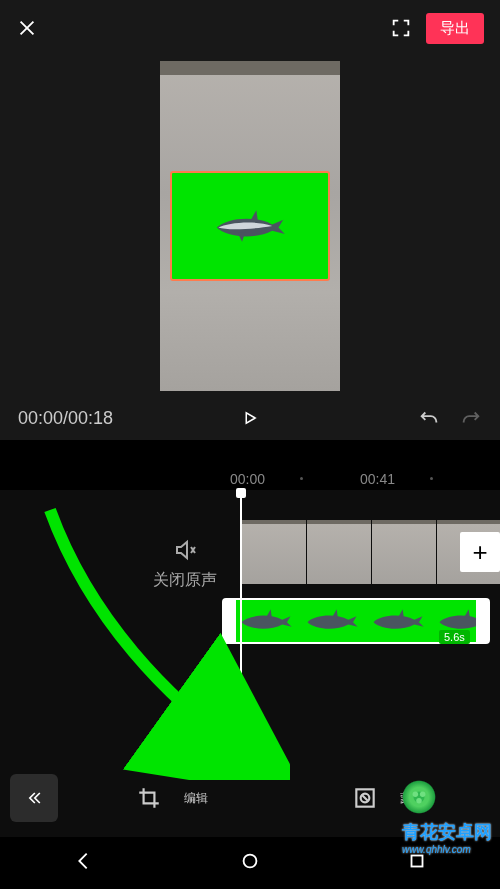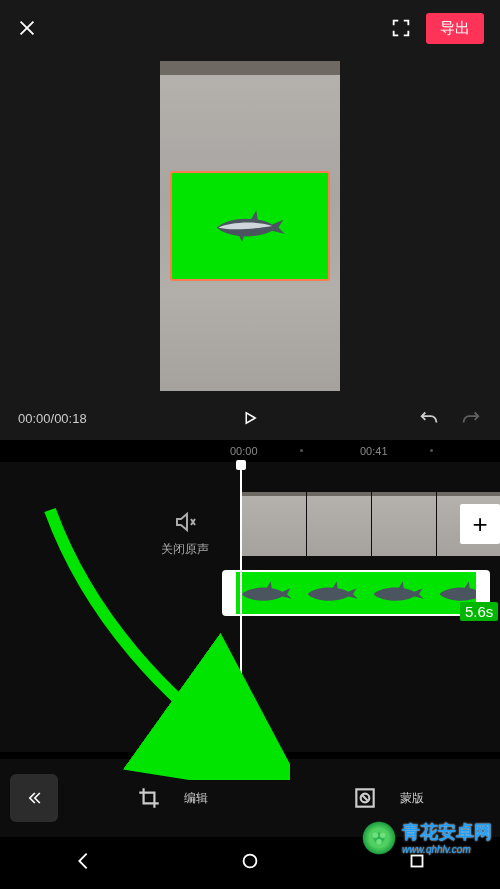--- a/index.html
+++ b/index.html
@@ -62,39 +62,40 @@
     align-items: center;
     justify-content: center;
   }
   .shark { width: 80px; height: 38px; }
   .controls {
     height: 44px;
     background: #181818;
     display: flex;
     align-items: center;
     padding: 0 18px;
-    font-size: 13px;
+    font-size: 18px;
     color: #ccc;
     gap: 10px;
   }
   .time-text { flex: 0 0 auto; }
   .controls-spacer { flex: 1; }
   .play-icon svg { width: 18px; height: 18px; display:block; }
   .controls-right { margin-left: auto; display:flex; gap:20px; align-items:center; }
   .undo-redo svg { width: 22px; height: 22px; display:block; }
   .redo svg { opacity: .4; }
 
   .tick-row {
     height: 22px;
     display: flex;
     align-items: center;
     color: #888;
-    font-size: 11px;
+    font-size: 14px;
     position: relative;
     padding-left: 240px;
+    margin-top: 28px;
   }
   .tick-dot { position:absolute; top:9px; width:3px; height:3px; background:#555; border-radius:50%; }
   .tick-label { position:absolute; }
 
   .timeline {
     position: relative;
     height: 290px;
     background: #0d0d0d;
   }
   .playhead {
@@ -114,21 +115,21 @@
     background:#fff;
     border-radius:2px;
   }
   .audio-ctrl {
     position: absolute;
     left: 150px;
     top: 48px;
     width: 70px;
     text-align: center;
     color: #aaa;
-    font-size: 12px;
+    font-size: 16px;
   }
   .audio-ctrl svg { width: 24px; height: 24px; margin-bottom:4px; }
   .track-main {
     position: absolute;
     left: 242px;
     top: 30px;
     height: 64px;
     display: flex;
     gap: 1px;
   }
@@ -164,25 +165,25 @@
     gap:6px;
     border:2px solid #fff;
     border-left-width:14px;
     border-right-width:14px;
     border-radius:4px;
     overflow:hidden;
   }
   .track-overlay svg.shark { width:60px; height:28px; flex:0 0 auto; }
   .clip-len {
     position:absolute;
-    left: 460px;
+    left: 439px;
     top: 140px;
     background:#00b600;
     color:#fff;
-    font-size:15px;
+    font-size:11px;
     padding:1px 5px;
     border-radius:2px;
   }
 
   .toolstrip {
     position:absolute;
     bottom: 52px;
     left:0; right:0;
     height: 78px;
     display:flex;
@@ -221,26 +222,27 @@
     align-items:center;
     justify-content:space-around;
     background:#000;
   }
   .navbar svg { width:22px; height:22px; }
 
   
   .wm {
     position:absolute;
     right:8px; bottom:34px;
-    display:flex; align-items:center; gap:6px;
+    display:flex; align-items:flex-start; gap:6px;
     color:#1fa0ff;
     font-size:18px;
     font-weight:600;
     text-shadow:0 0 2px #fff;
     z-index:40;
+    flex-direction:column;
   }
   .wm-sub { font-size:10px; color:#1fa0ff; font-weight:400; display:block;font-style:italic; }
   .wm-badge {
     width:34px; height:34px; border-radius:50%;
     background: radial-gradient(circle,#4fd060 40%, #1fa040 65%, transparent 70%);
     display:flex; align-items:center; justify-content:center;
   }
 
   
   .annot-arrow {

